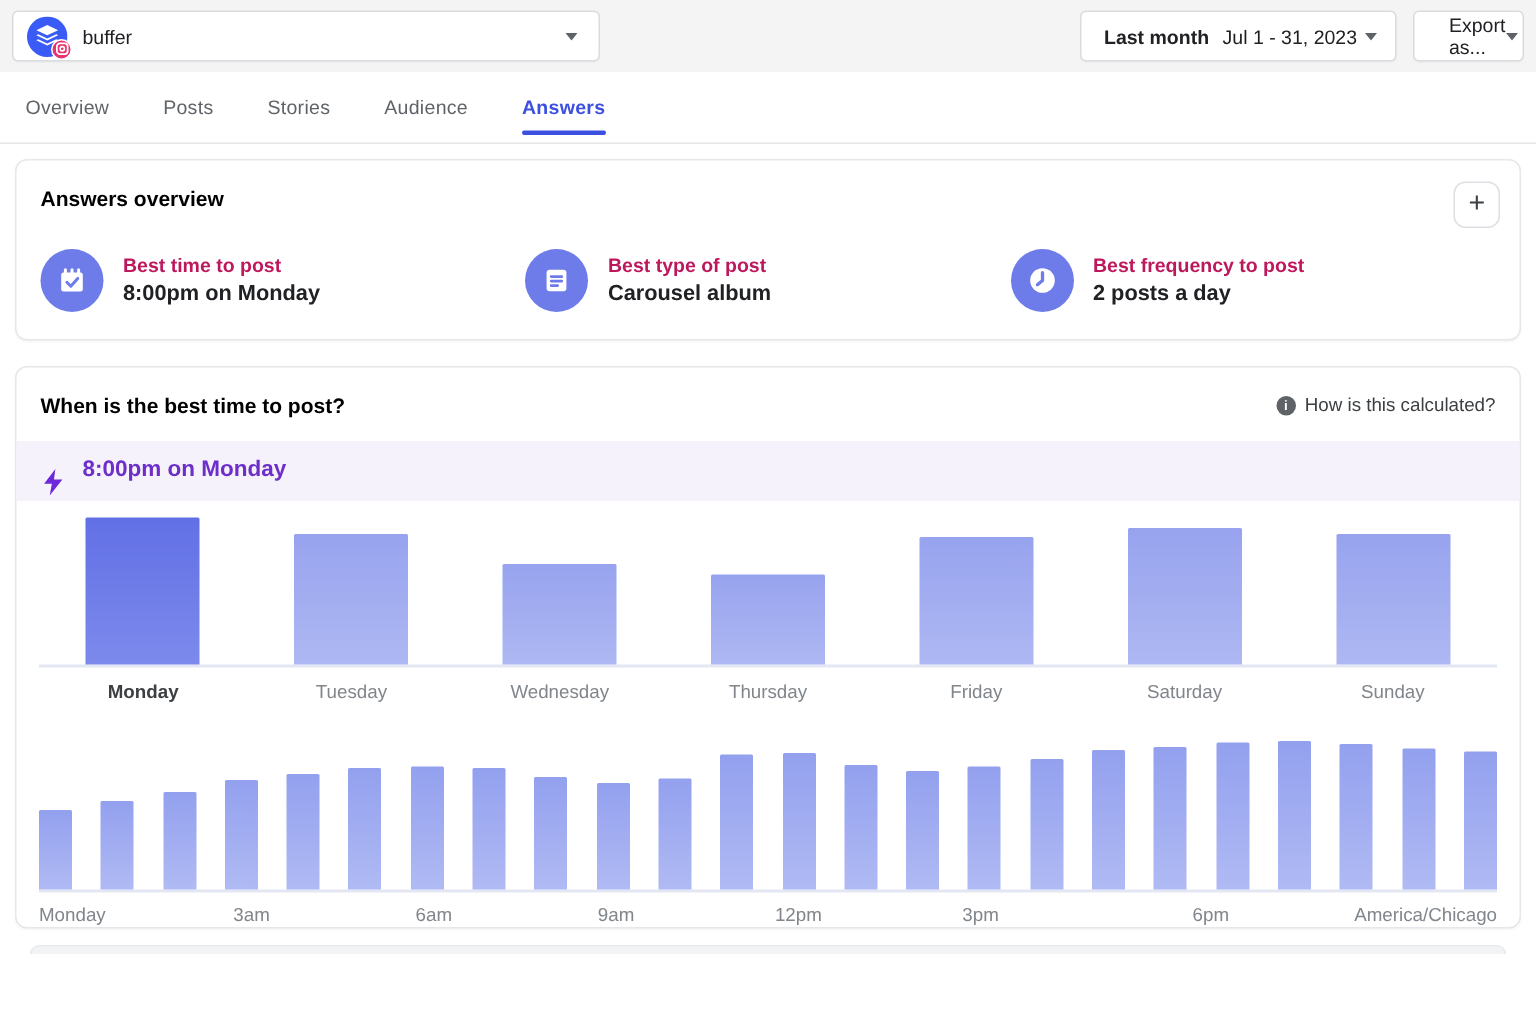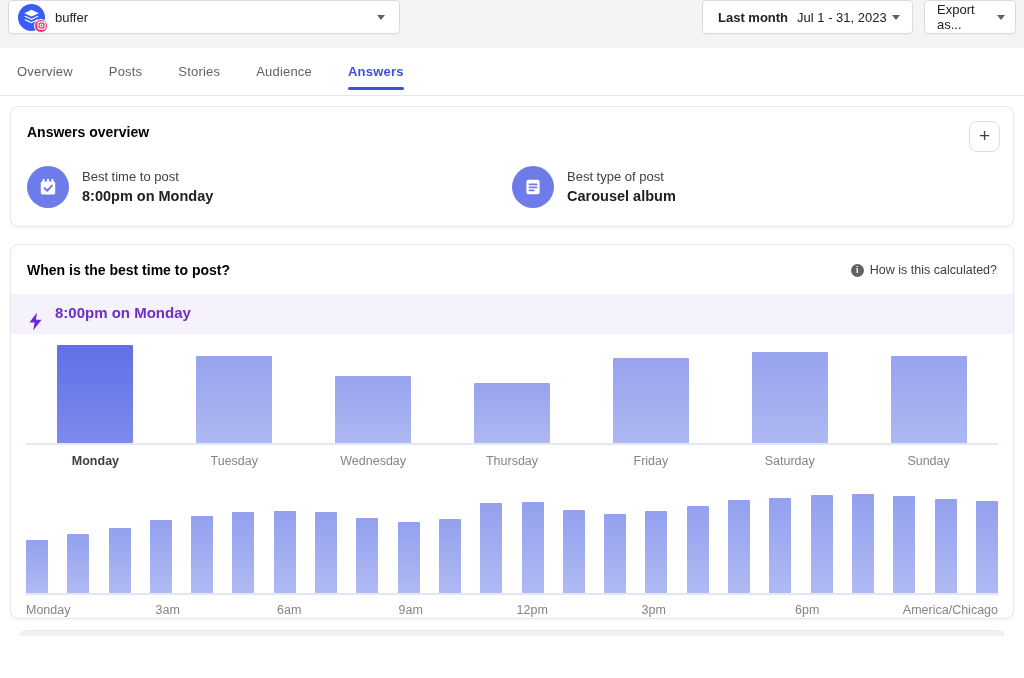--- a/index.html
+++ b/index.html
@@ -1,36 +1,36 @@
 <!DOCTYPE html>
 <html><head>
 <meta charset="utf-8">
 <style>
   * { margin:0; padding:0; box-sizing:border-box; }
   html,body { width:1024px; height:678px; overflow:hidden; background:#fff;
     font-family:"Liberation Sans","DejaVu Sans",sans-serif; color:#202124; }
 
   
-  .topbar { height:48px; background:#f4f4f5; display:flex; padding:0 8px; }
+  .topbar { height:48px; background:#f4f4f5; display:flex; align-items:center; padding:0 8px; }
   .select-box { background:#fff; border:1px solid #d9dbdf; border-radius:4px; height:34px;
     display:flex; align-items:center; box-shadow:0 1px 1px rgba(0,0,0,.03); cursor:pointer; }
   .channel-select { width:392px; padding:0 14px 0 9px; }
   .avatar-wrap { position:relative; width:27px; height:27px; margin-right:10px; flex:none; }
   .ig-badge { position:absolute; right:-3px; bottom:-2px; width:14px; height:14px;
     background:#e8336e; border-radius:50%; border:1px solid #fff;
     display:flex; align-items:center; justify-content:center; }
   .channel-name { font-size:13px; color:#202124; }
   .caret { width:0; height:0; border-left:4px solid transparent; border-right:4px solid transparent;
     border-top:5px solid #5f6368; display:inline-block; }
   .spacer { flex:1; }
   .date-box { width:211px; padding:0 12px 0 15px; margin-right:11px; font-size:13px; }
   .date-preset { font-weight:700; margin-right:9px; white-space:nowrap; }
   .date-range { color:#202124; white-space:nowrap; }
   .date-box .caret { margin-left:auto; }
-  .export-box { width:92px; padding:0 10px 0 12px; font-size:13px; justify-content:space-between; }
+  .export-box { width:74px; padding:0 10px 0 23px; font-size:13px; justify-content:space-between; }
 
   
   .tabs { height:48px; background:#fff; border-bottom:1px solid #e6e6e6;
     display:flex; align-items:center; padding-left:17px; }
   .tab { position:relative; height:100%; display:flex; align-items:center;
     margin-right:36px; font-size:13px; color:#5f6368; cursor:pointer; letter-spacing:.2px; }
   .tab.active { color:#3b4fe0; font-weight:700; }
   .tab.active .tab-underline { position:absolute; left:0; right:0; bottom:5px; height:3px;
     border-radius:2px; background:#3b4fe0; }
 
@@ -41,21 +41,21 @@
 
   .overview-card { position:relative; padding:17px 16px 18px; margin-bottom:17px; }
   .card-title { font-size:14px; font-weight:700; color:#000000; }
   .add-btn { position:absolute; top:14px; right:13px; width:31px; height:31px;
     border:1px solid #dcdfe3; border-radius:8px; background:#fff; font-size:19px; line-height:27px;
     color:#3c4043; text-align:center; cursor:pointer; font-weight:400; }
   .stats-row { display:flex; margin-top:26px; }
   .stat { flex:1; display:flex; align-items:center; }
   .stat-icon { width:42px; height:42px; border-radius:50%; background:#6e7ce9; flex:none;
     display:flex; align-items:center; justify-content:center; margin-right:13px; }
-  .stat-label { font-size:13px; color:#404040; line-height:15px; }
+  .stat-label { font-size:13px; color:#be185d; line-height:15px;font-weight:bold; }
   .stat-value { font-size:14.5px; font-weight:700; color:#202124; margin-top:4px; line-height:17px; }
 
   
   .besttime-card { }
   .bt-header { display:flex; justify-content:space-between; align-items:center; padding:17px 16px 0; }
   .help-link { display:flex; align-items:center; font-size:12.5px; color:#3c4043; cursor:pointer; }
   .info-icon { width:13px; height:13px; border-radius:50%; background:#5f6368; color:#fff;
     font-size:9px; font-weight:700; line-height:13px; text-align:center; margin-right:6px;
     font-style:normal; flex:none; }
 
@@ -170,20 +170,32 @@
             <rect x="4.4" y="3.8" width="13.2" height="14.4" rx="2" fill="#fff"></rect>
             <path d="M7.4 8.4 h7.2 M7.4 11.4 h7.2 M7.4 14.4 h4.4" stroke="#6e7ce9" stroke-width="1.7" stroke-linecap="round"></path>
           </svg>
         </span>
         <div>
           <div class="stat-label">Best type of post</div>
           <div class="stat-value">Carousel album</div>
         </div>
       </div>
 
+      <div class="stat">
+        <span class="stat-icon">
+          <svg width="22" height="22" viewBox="0 0 22 22">
+            <circle cx="11" cy="11" r="8.2" fill="#fff"></circle>
+            <path d="M11 11 V5.8 M11 11 L7.6 13.8" stroke="#6e7ce9" stroke-width="2.2" stroke-linecap="round"></path>
+          </svg>
+        </span>
+        <div>
+          <div class="stat-label">Best frequency to post</div>
+          <div class="stat-value">2 posts a day</div>
+        </div>
+      </div>
 
     </div>
   </div>
 
   <div class="card besttime-card">
     <div class="bt-header">
       <div class="card-title">When is the best time to post?</div>
       <div class="help-link">
         <span class="info-icon">i</span>
         <span>How is this calculated?</span>

